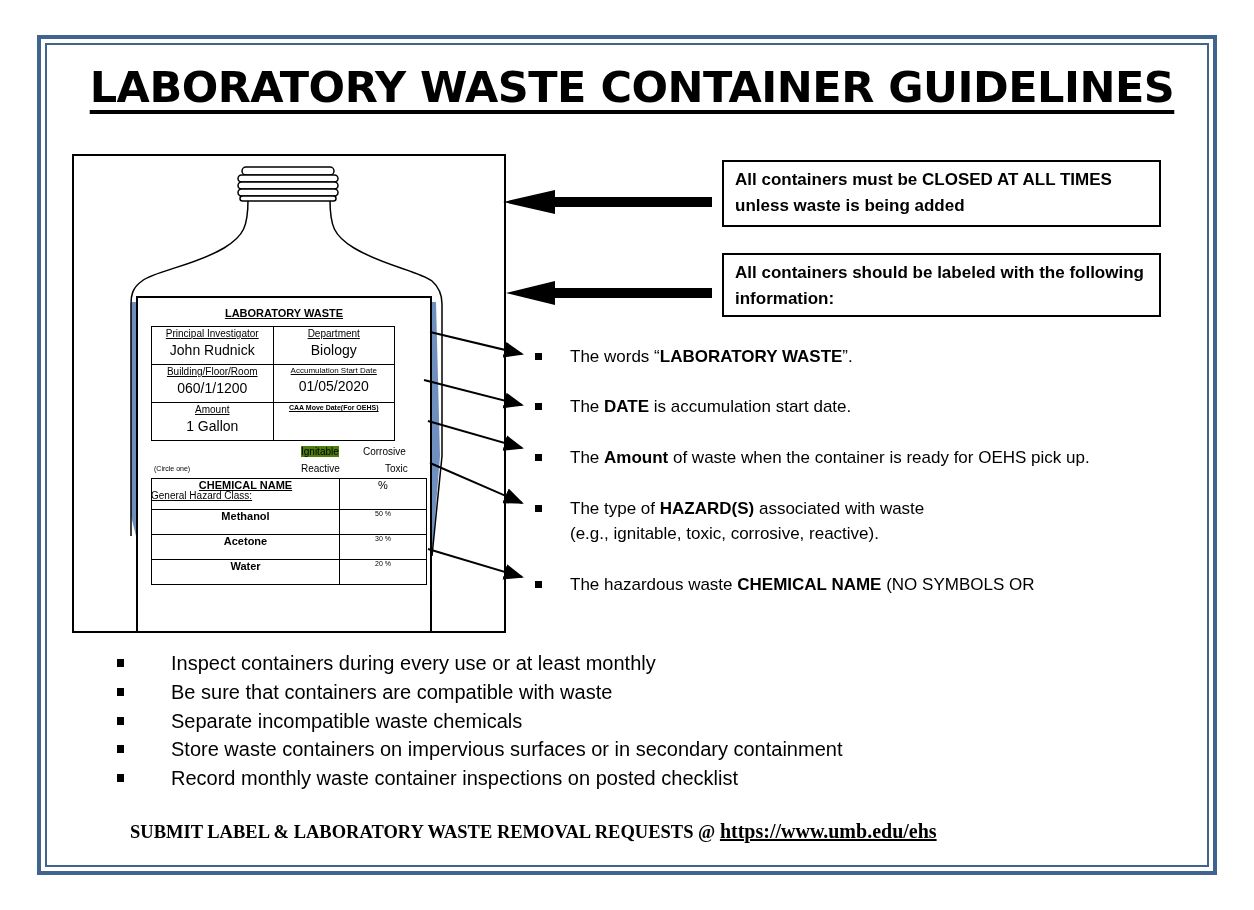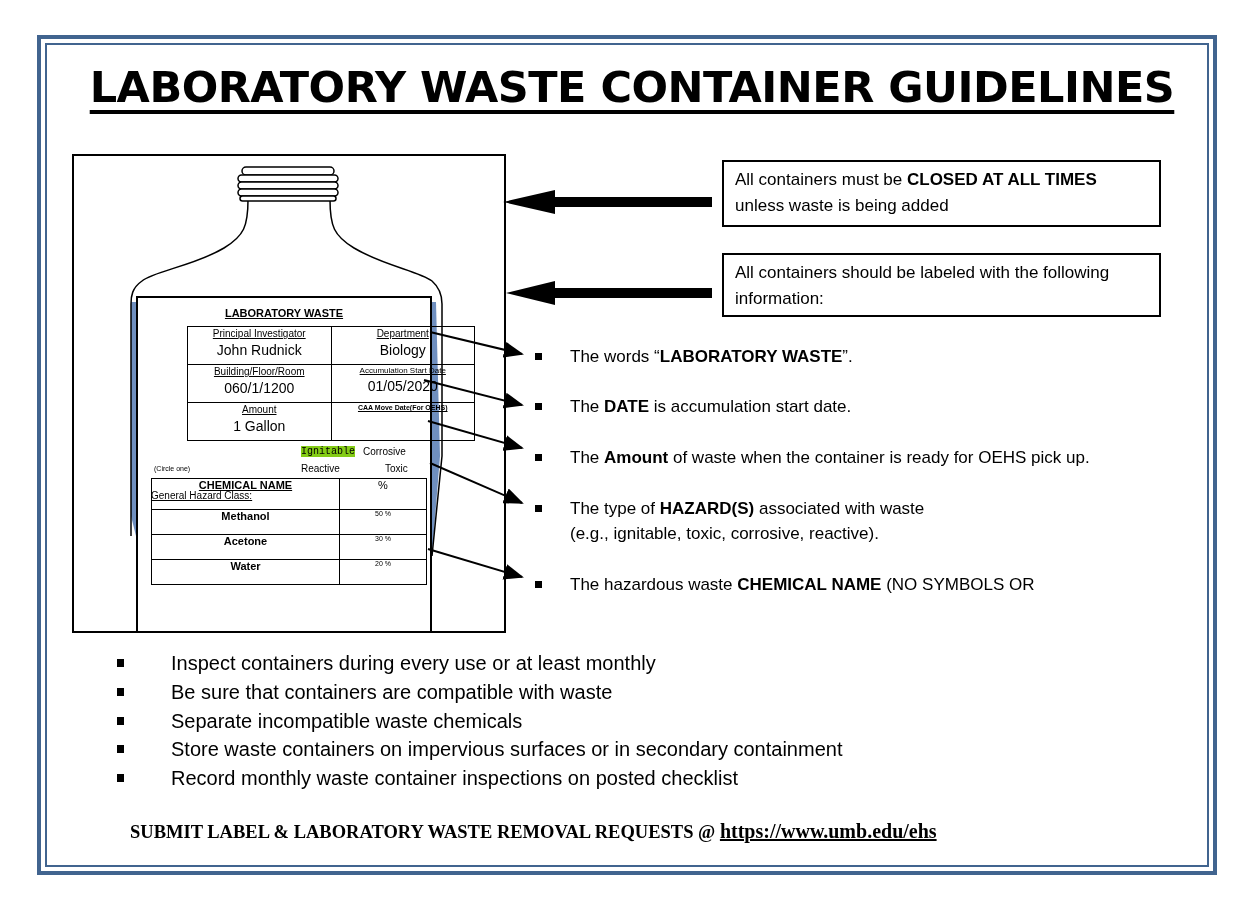--- a/index.html
+++ b/index.html
@@ -5,47 +5,47 @@
     html, body { margin:0; padding:0; background:#ffffff; }
     body { width:1254px; height:910px; position:relative; overflow:hidden; font-family:"Liberation Sans", sans-serif; color:#000; }
     .frame-outer { position:absolute; left:37px; top:35px; width:1180px; height:840px; border:4px solid #41648f; box-sizing:border-box; }
     .frame-inner { position:absolute; left:45px; top:43px; width:1164px; height:824px; border:2px solid #41648f; box-sizing:border-box; }
     .title { position:absolute; left:0; top:62px; width:1264px; text-align:center; font-family:"DejaVu Sans", sans-serif; font-weight:bold; font-size:43px; letter-spacing:-0.5px; }
     .title span { text-decoration:underline; text-decoration-thickness:4px; text-underline-offset:8px;margin-top:28px; }
     .bottle-box { position:absolute; left:72px; top:154px; width:434px; height:479px; border:2px solid #000; box-sizing:border-box; }
     svg.bottle { position:absolute; left:0; top:0; }
     .label { position:absolute; left:134px; top:294px; width:296px; height:337px; border:2px solid #000; box-sizing:border-box; background:#fff; }
     .label-title { position:absolute; left:0; top:9px; width:100%; text-align:center; font-size:11px; font-weight:bold; text-decoration:underline; }
-    .info-grid { position:absolute; left:13px; top:28px; width:288px; border-collapse:collapse;margin-left:36px; }
+    .info-grid { position:absolute; left:13px; top:28px; width:244px; border-collapse:collapse; }
     .info-grid td { border:1.5px solid #000; width:50%; text-align:center; vertical-align:top; padding:0; height:37px; }
     .cell-label { display:block; font-size:10px; text-decoration:underline; margin-top:1px; }
     .cell-label.small { font-size:8px; }
     .cell-label.tiny { font-size:7px; font-weight:bold; }
     .cell-value { display:block; font-size:14px; font-weight:normal; margin-top:3px; }
     .hazard-row { position:absolute; left:13px; width:270px; font-size:10px; }
     .hz1 { top:148px; }
     .hz2 { top:165px; }
     .hz-label { position:absolute; left:0; text-decoration:underline;margin-top:44px; }
     .hz-circle { position:absolute; left:3px; top:2px; font-size:7px; }
     .hz-a { position:absolute; left:150px; }
     .hz-b { position:absolute; left:212px; }
     .hz-b2 { position:absolute; left:234px; }
-    .hl { background:#84cc16;font-family:Liberation Mono, monospace; }
+    .hl { background:#4d7c0f; }
     .chem-grid { position:absolute; left:13px; top:180px; width:276px; border-collapse:collapse; }
     .chem-grid td { border:1.5px solid #000; padding:0; vertical-align:top; }
     .chem-grid td.c1 { width:187px; text-align:center; font-size:11px; font-weight:bold; }
     .chem-grid td.c2 { text-align:center; font-size:7px; }
     .chem-head td { height:30px; }
     .chem-head .c1 { text-decoration:underline; }
     .chem-head .c2 { font-size:11px !important; }
     .chem-row td { height:24px; }
     .label-foot { position:absolute; left:0; top:288px; width:100%; text-align:center; font-family:"Liberation Serif", serif; font-size:11px; line-height:12px; }
     .label-foot b { font-weight:bold; }
     .label-foot .url { font-weight:bold; text-decoration:underline; }
-    .callout { position:absolute; border:2px solid #000; box-sizing:border-box; font-size:17px; line-height:26px; padding:5px 11px; background:#fff; }
+    .callout { position:absolute; border:2px solid #000; box-sizing:border-box; font-size:17px; line-height:26px; padding:5px 11px; background:#fff;font-weight:bold; }
     .callout1 { left:722px; top:160px; width:439px; height:67px; }
     .callout2 { left:722px; top:253px; width:439px; height:64px; }
     svg.arrows { position:absolute; left:0; top:0; }
     .req-item { position:absolute; left:535px; font-size:17px; line-height:25px; }
     .req-bullet { position:absolute; left:0; top:0; width:7px; height:7px; background:#000; margin-top:9px; }
     .req-text { position:absolute; left:35px; top:0; white-space:nowrap; }
     .gen-item { position:absolute; left:117px; font-size:20px; line-height:24px; white-space:nowrap; }
     .gen-bullet { position:absolute; left:0; top:8px; width:7px; height:8px; background:#000; }
     .gen-text { position:absolute; left:54px; top:0; }
     .footer { position:absolute; left:130px; top:820px; font-family:"Liberation Serif", serif; font-weight:bold; font-size:18.5px; white-space:nowrap; }

